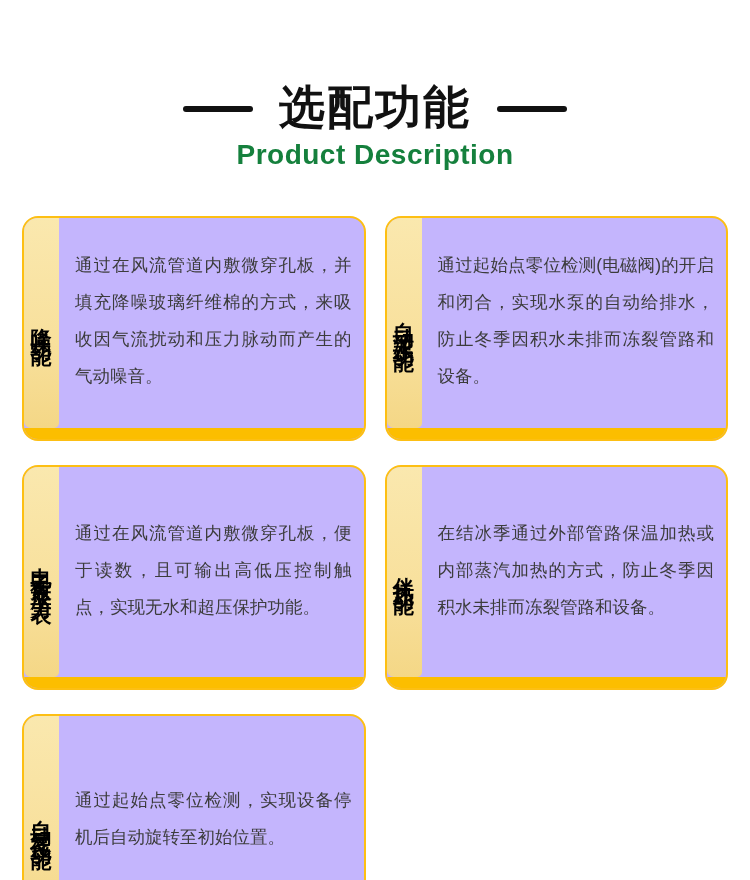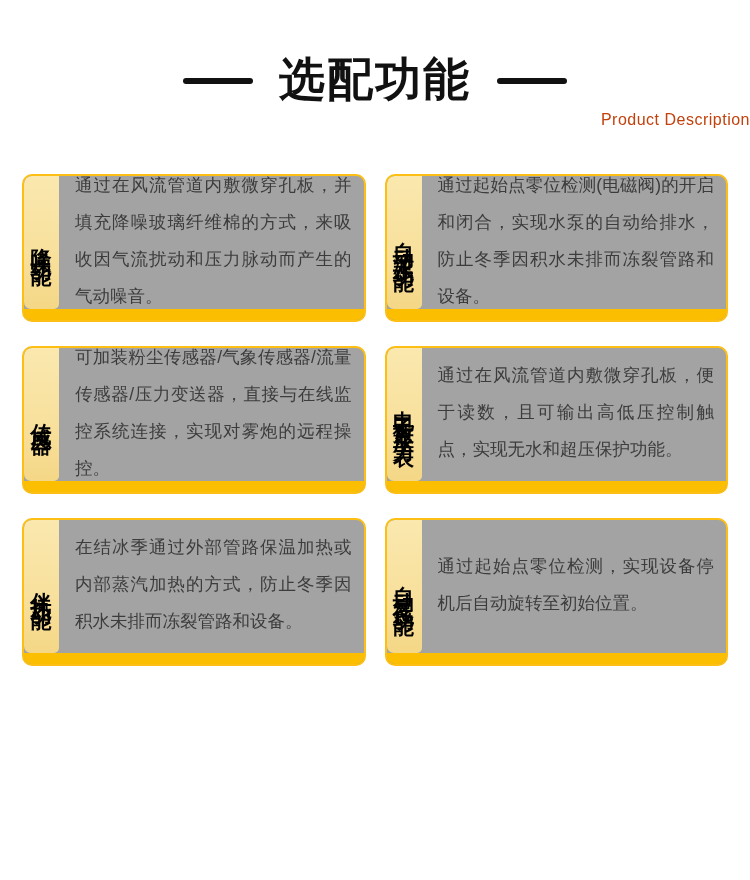--- a/index.html
+++ b/index.html
@@ -7,21 +7,21 @@
   body {
     width: 750px;
     height: 880px;
     overflow: hidden;
     font-family: "Liberation Sans", "DejaVu Sans", sans-serif;
     -webkit-font-smoothing: antialiased;
   }
   .page { width: 750px; height: 880px; position: relative; }
 
   
-  .header { padding-top: 54px; text-align: right; }
+  .header { padding-top: 54px; text-align: center; margin-top: 28px; }
   .title-row {
     display: flex;
     align-items: center;
     justify-content: center;
     gap: 26px;
   }
   .title-dash {
     width: 70px;
     height: 6px;
     background: #111111;
@@ -30,39 +30,40 @@
   }
   .page-title {
     font-size: 46px;
     font-weight: 800;
     color: #111111;
     letter-spacing: 2px;
     line-height: 50px;
   }
   .page-subtitle {
     margin-top: 7px;
-    font-size: 16px;
-    color: #c2410c;
+    font-size: 28px;
+    color: #15803d;
     letter-spacing: 0.5px;
+    font-weight: bold;
   }
 
   
   .grid {
     margin: 45px 22px 0 22px;
     display: grid;
     grid-template-columns: 1fr 1fr;
     column-gap: 19px;
     row-gap: 24px;
   }
   .card {
     position: relative;
-    height: 148px;
-    background: #a3a3a3;
+    height: 225px;
+    background: #c4b5fd;
     border: 2px solid #fdbf13;
-    border-radius: 10px;
+    border-radius: 16px;
     overflow: hidden;
   }
   .card-bar {
     position: absolute;
     left: 0; right: 0; bottom: 0;
     height: 11px;
     background: #fcbe00;
   }
   .card-strip {
     position: absolute;
@@ -127,29 +128,20 @@
     <div class="card">
       <div class="card-strip">
         <span class="card-label">自动泄水功能</span>
       </div>
       <div class="card-body">
         <p class="card-text">通过起始点零位检测(电磁阀)的开启和闭合，实现水泵的自动给排水，防止冬季因积水未排而冻裂管路和设备。</p>
       </div>
       <div class="card-bar"></div>
     </div>
 
-    <div class="card">
-      <div class="card-strip">
-        <span class="card-label">传感器</span>
-      </div>
-      <div class="card-body">
-        <p class="card-text">可加装粉尘传感器/气象传感器/流量传感器/压力变送器，直接与在线监控系统连接，实现对雾炮的远程操控。</p>
-      </div>
-      <div class="card-bar"></div>
-    </div>
 
     <div class="card">
       <div class="card-strip">
         <span class="card-label">电子数显压力表</span>
       </div>
       <div class="card-body">
         <p class="card-text">通过在风流管道内敷微穿孔板，便于读数，且可输出高低压控制触点，实现无水和超压保护功能。</p>
       </div>
       <div class="card-bar"></div>
     </div>

